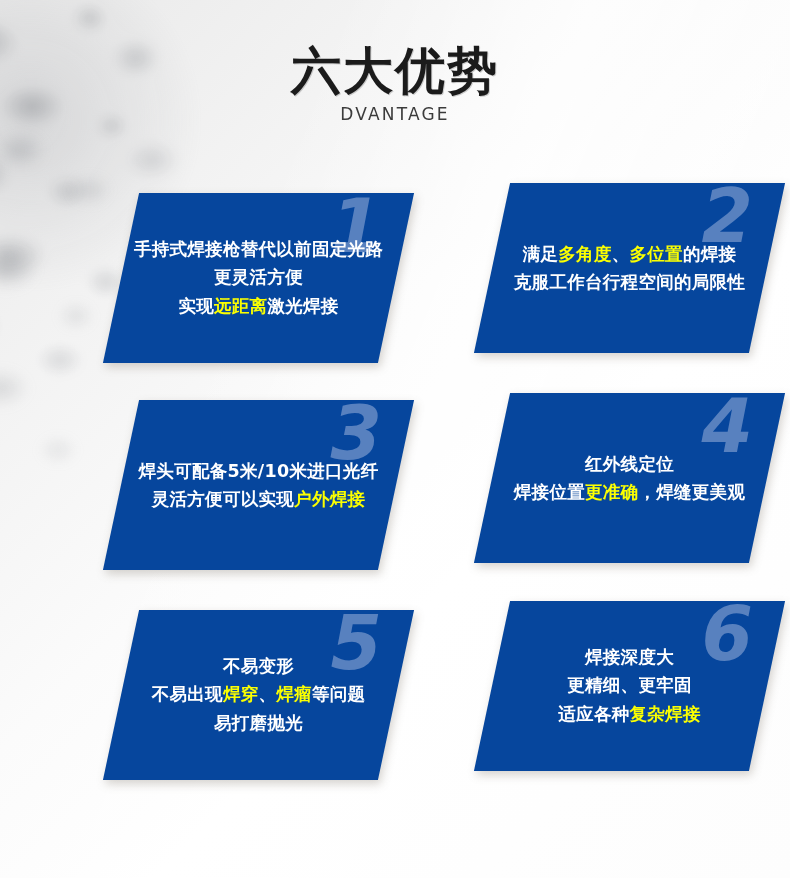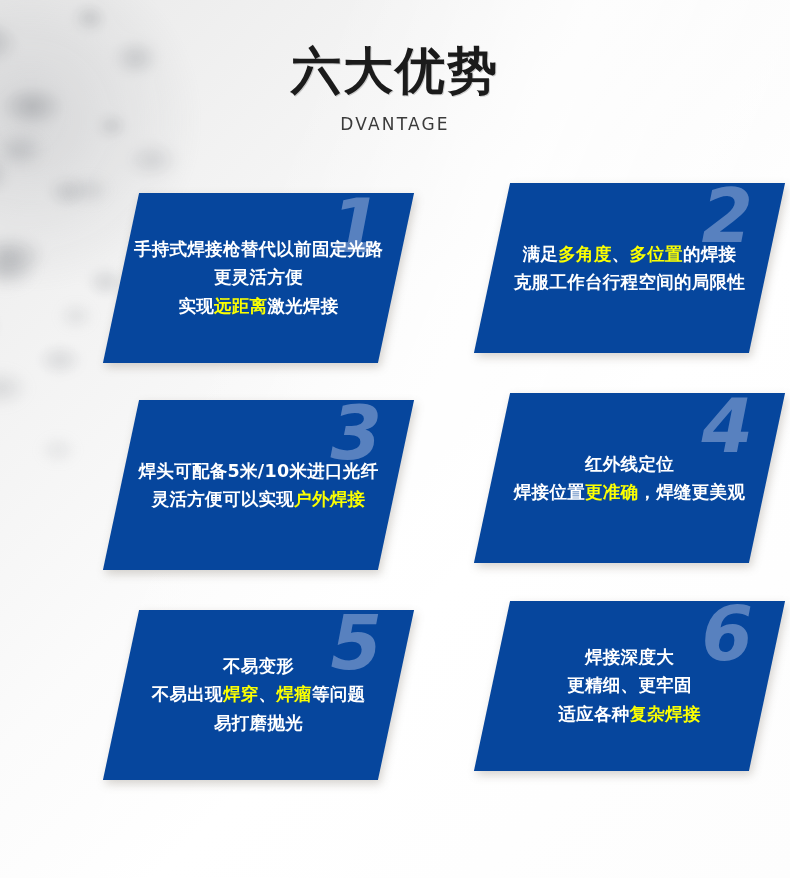--- a/index.html
+++ b/index.html
@@ -73,21 +73,21 @@
     font-family:"DejaVu Sans","Liberation Sans",sans-serif;
     font-size:50px;
     font-weight:bold;
     letter-spacing:2px;
     color:#1b1b1b;
     line-height:1.08;
     margin:0;
     text-shadow:1px 1px 0 rgba(0,0,0,.18);
   }
   .subtitle{
-    margin-top:16px;
+    margin-top:6px;
     font-size:17px;
     letter-spacing:2.2px;
     color:#3b3b3b;
     font-weight:400;
   }
 
   
   .cards{
     position:absolute;left:0;top:0;width:790px;height:878px;
   }

